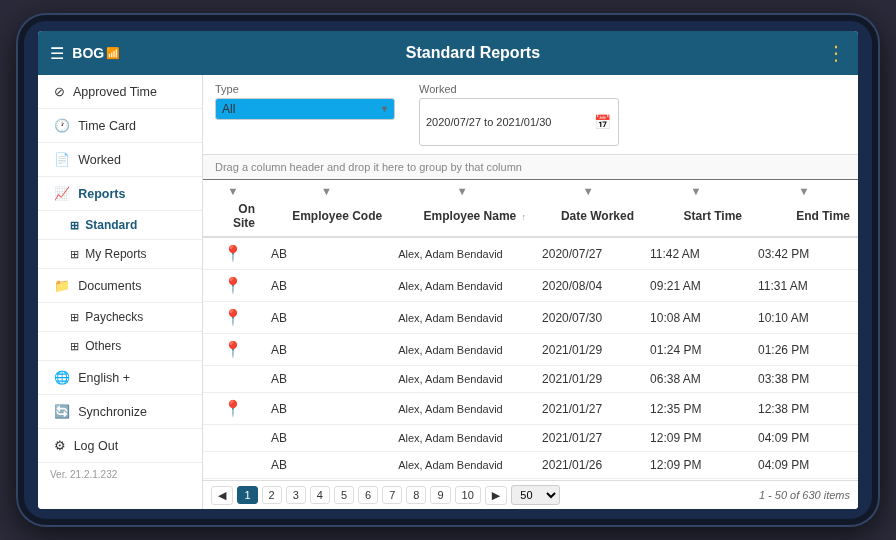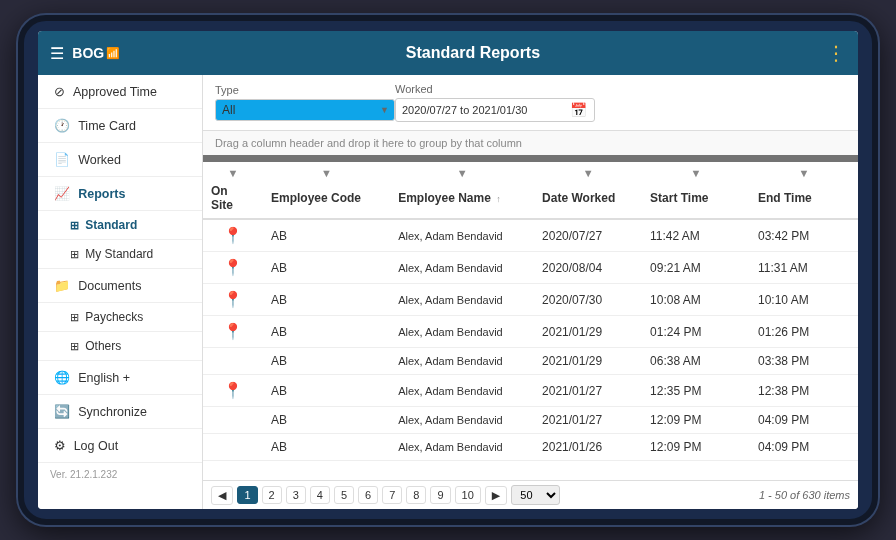--- a/index.html
+++ b/index.html
@@ -116,22 +116,22 @@
       display: flex;
       flex-direction: column;
       background: #f4f4f4;
       overflow: hidden;
     }
     .filter-bar {
       background: white;
       padding: 8px 12px;
       border-bottom: 1px solid #ddd;
       display: flex;
-      align-items: center;
-      gap: 0;
+      align-items: flex-start;
+      gap: 24px;
       flex-shrink: 0;
     }
     .filter-group {
       display: flex;
       flex-direction: column;
       gap: 3px;
     }
     .filter-label {
       font-size: 11px;
       color: #666;
@@ -143,40 +143,40 @@
       font-size: 12px;
       background: #0ea5e9;
       appearance: none;
       cursor: pointer;
       width: 180px;
       color: #333;
     }
     .filter-date-range {
       border: 1px solid #ccc;
       border-radius: 3px;
-      padding: 3px 6px;
+      padding: 15px 6px;
       font-size: 12px;
       background: white;
       display: flex;
       align-items: center;
       gap: 6px;
       color: #333;
       width: 200px;
     }
     .calendar-icon {
       color: #666;
       font-size: 14px;
       cursor: pointer;
     }
     .drag-hint {
       padding: 6px 12px;
       font-size: 11px;
       color: #888;
       background: #f9f9f9;
-      border-bottom: 7px solid #737373;
+      border-bottom: 1px solid #737373;
       flex-shrink: 0;
     }
     
     .table-container {
       flex: 1;
       overflow: auto;
       background: white;
     }
     table {
       width: 100%;
@@ -188,21 +188,21 @@
       position: sticky;
       top: 0;
       z-index: 1;
     }
     thead tr.filter-row th {
       padding: 4px 8px 2px;
       border-bottom: none;
     }
     thead tr.header-row th {
       padding: 2px 8px 6px;
-      text-align: left;
+      text-align: right;
       font-weight: bold;
       color: #333;
       border-bottom: 2px solid #ddd;
       white-space: nowrap;
     }
     .filter-icon {
       color: #888;
       font-size: 11px;
       cursor: pointer;
     }
@@ -314,21 +314,21 @@
         <div class="sidebar-item active">
           <span class="icon">📈</span>
           <span>Reports</span>
         </div>
         <div class="sidebar-sub-item active">
           <span class="icon">⊞</span>
           <span>Standard</span>
         </div>
         <div class="sidebar-sub-item">
           <span class="icon">⊞</span>
-          <span>My Standard</span>
+          <span>My Reports</span>
         </div>
         <div class="sidebar-item">
           <span class="icon">📁</span>
           <span>Documents</span>
         </div>
         <div class="sidebar-sub-item">
           <span class="icon">⊞</span>
           <span>Paychecks</span>
         </div>
         <div class="sidebar-sub-item">

